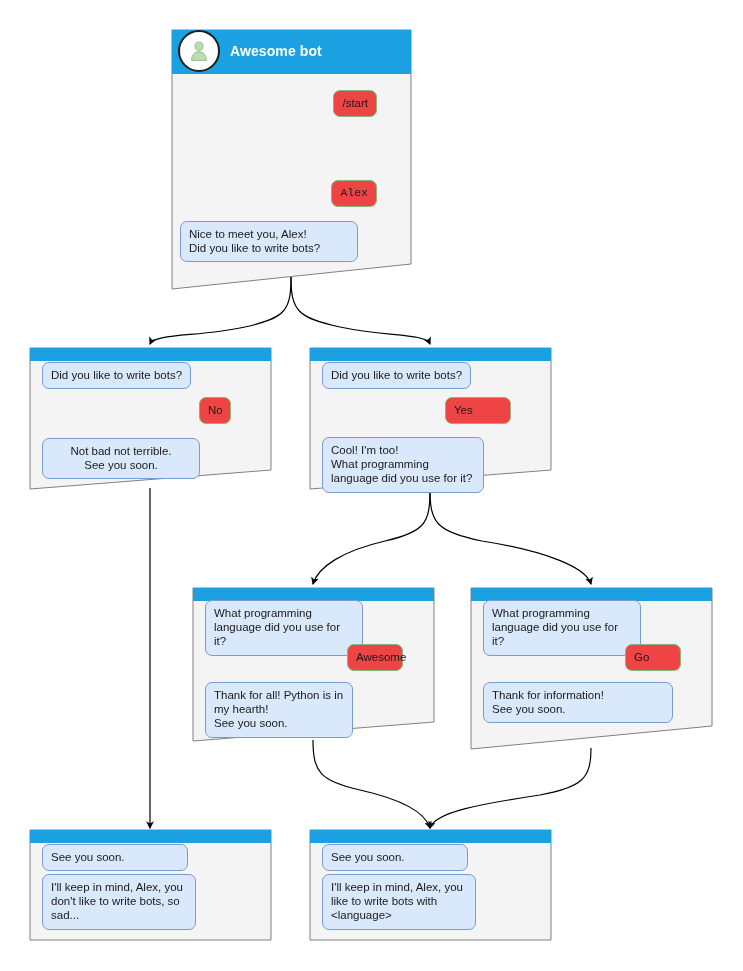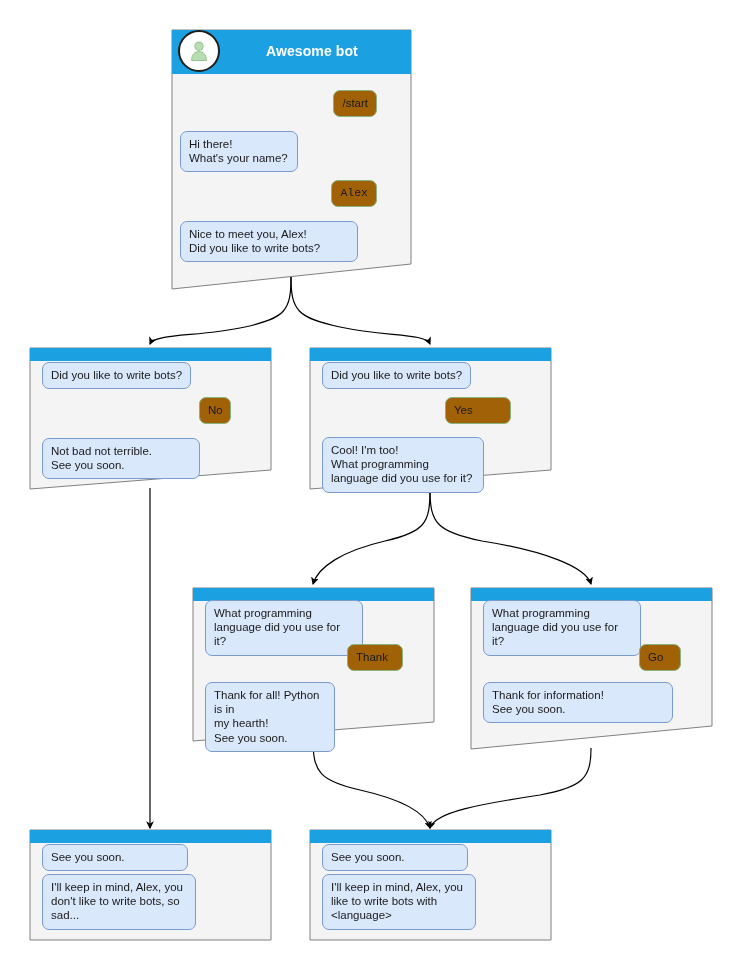--- a/index.html
+++ b/index.html
@@ -59,21 +59,20 @@
     display: flex;
     align-items: center;
     box-sizing: border-box;
   }
   .node-title {
     color: #ffffff;
     font-size: 14px;
     font-weight: bold;
     letter-spacing: .1px;
     white-space: nowrap;
-    margin-left: 36px;
   }
 
   .avatar {
     width: 42px;
     height: 42px;
     border-radius: 50%;
     background: #ffffff;
     border: 2.5px solid #1d1d1d;
     box-sizing: border-box;
     display: flex;
@@ -102,21 +101,21 @@
     padding: 5px 8px 6px 8px;
     white-space: pre-line;
     border-width: 1px;
     border-style: solid;
   }
   .bubble.bot {
     background: #dae8fc;
     border-color: #7a9bd0;
   }
   .bubble.user {
-    background: #a16207;
+    background: #ef4444;
     border-color: #87b57e;
   }
 
   .edge-path {
     fill: none;
     stroke: #000000;
     stroke-width: 1.2px;
   }
 </style>
 </head>
@@ -156,39 +155,37 @@
         <div class="avatar">
           <svg width="24" height="24" viewBox="0 0 24 24">
             <circle cx="12" cy="7.2" r="4.1" fill="#b9dcb2" stroke="#8cbf86" stroke-width="0.9"></circle>
             <path d="M 4.6 21.5 C 4.6 15.6, 7.8 12.6, 12 12.6 C 16.2 12.6, 19.4 15.6, 19.4 21.5 Z" fill="#b9dcb2" stroke="#8cbf86" stroke-width="0.9"></path>
           </svg>
         </div>
         <div class="node-title">Awesome bot</div>
       </div>
       <div class="bubbles">
         <div class="bubble user" style="right:39px; top:62px;">/start</div>
-        <div class="bubble bot" style="left:12px; top:103px; width:118px;">Hi there!
-What's your name?</div>
         <div class="bubble user" style="right:39px; top:152px;font-family:Liberation Mono, monospace;">Alex</div>
         <div class="bubble bot" style="left:12px; top:193px; width:178px;">Nice to meet you, Alex!
 Did you like to write bots?</div>
       </div>
     </div>
   </div>
 
   <div class="node" style="left:28px; top:346px; width:246px; height:146px;">
     <svg class="node-shape" viewBox="0 0 246 146" preserveAspectRatio="none">
       <path d="M 2 2 L 243 2 L 243 124 L 2 143 Z" fill="#f4f4f4" stroke="#808080" stroke-width="1"></path>
       <path d="M 2 2 L 243 2 L 243 15 L 2 15 Z" fill="#1ba1e2" stroke="none"></path>
     </svg>
     <div class="node-content">
       <div class="bubbles">
         <div class="bubble bot" style="left:14px; top:16px;">Did you like to write bots?</div>
         <div class="bubble user" style="right:43px; top:51px; width:32px;">No</div>
-        <div class="bubble bot" style="left:14px; top:92px; width:158px;">Not bad not terrible.
+        <div class="bubble bot" style="left:14px; top:92px; width:158px;text-align:center;">Not bad not terrible.
 See you soon.</div>
       </div>
     </div>
   </div>
 
   <div class="node" style="left:308px; top:346px; width:246px; height:146px;">
     <svg class="node-shape" viewBox="0 0 246 146" preserveAspectRatio="none">
       <path d="M 2 2 L 243 2 L 243 124 L 2 143 Z" fill="#f4f4f4" stroke="#808080" stroke-width="1"></path>
       <path d="M 2 2 L 243 2 L 243 15 L 2 15 Z" fill="#1ba1e2" stroke="none"></path>
     </svg>
@@ -205,38 +202,38 @@
 
   <div class="node" style="left:191px; top:586px; width:246px; height:158px;">
     <svg class="node-shape" viewBox="0 0 246 158" preserveAspectRatio="none">
       <path d="M 2 2 L 243 2 L 243 136 L 2 155 Z" fill="#f4f4f4" stroke="#808080" stroke-width="1"></path>
       <path d="M 2 2 L 243 2 L 243 15 L 2 15 Z" fill="#1ba1e2" stroke="none"></path>
     </svg>
     <div class="node-content">
       <div class="bubbles">
         <div class="bubble bot" style="left:14px; top:14px; width:158px;">What programming
 language did you use for it?</div>
-        <div class="bubble user" style="right:34px; top:58px; width:56px;">Thank</div>
-        <div class="bubble bot" style="left:14px; top:96px; width:130px;">Thank for all! Python is in
+        <div class="bubble user" style="right:34px; top:58px; width:56px;">Awesome</div>
+        <div class="bubble bot" style="left:14px; top:96px; width:148px;">Thank for all! Python is in
 my hearth!
 See you soon.</div>
       </div>
     </div>
   </div>
 
   <div class="node" style="left:469px; top:586px; width:246px; height:166px;">
     <svg class="node-shape" viewBox="0 0 246 166" preserveAspectRatio="none">
       <path d="M 2 2 L 243 2 L 243 140 L 2 163 Z" fill="#f4f4f4" stroke="#808080" stroke-width="1"></path>
       <path d="M 2 2 L 243 2 L 243 15 L 2 15 Z" fill="#1ba1e2" stroke="none"></path>
     </svg>
     <div class="node-content">
       <div class="bubbles">
         <div class="bubble bot" style="left:14px; top:14px; width:158px;">What programming
 language did you use for it?</div>
-        <div class="bubble user" style="right:34px; top:58px; width:42px;">Go</div>
+        <div class="bubble user" style="right:34px; top:58px; width:56px;">Go</div>
         <div class="bubble bot" style="left:14px; top:96px; width:190px;">Thank for information!
 See you soon.</div>
       </div>
     </div>
   </div>
 
   <div class="node" style="left:28px; top:828px; width:246px; height:115px;">
     <svg class="node-shape" viewBox="0 0 246 115" preserveAspectRatio="none">
       <path d="M 2 2 L 243 2 L 243 112 L 2 112 Z" fill="#f4f4f4" stroke="#808080" stroke-width="1"></path>
       <path d="M 2 2 L 243 2 L 243 15 L 2 15 Z" fill="#1ba1e2" stroke="none"></path>

